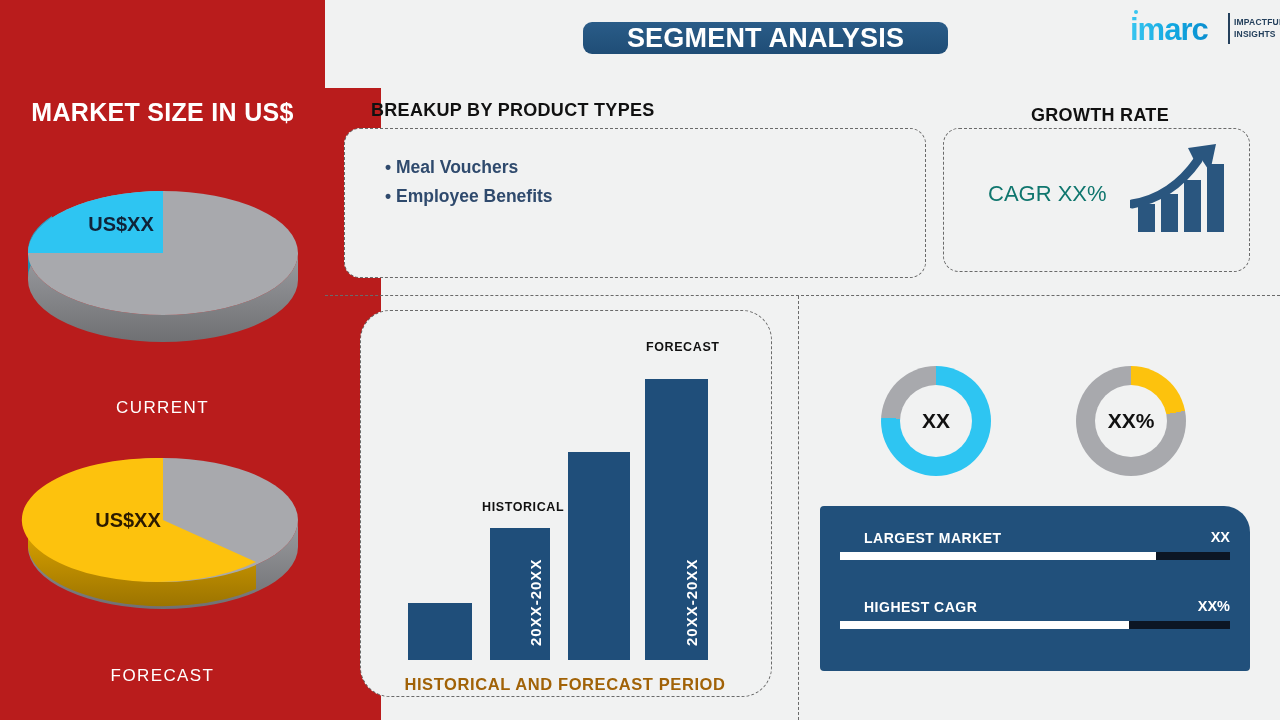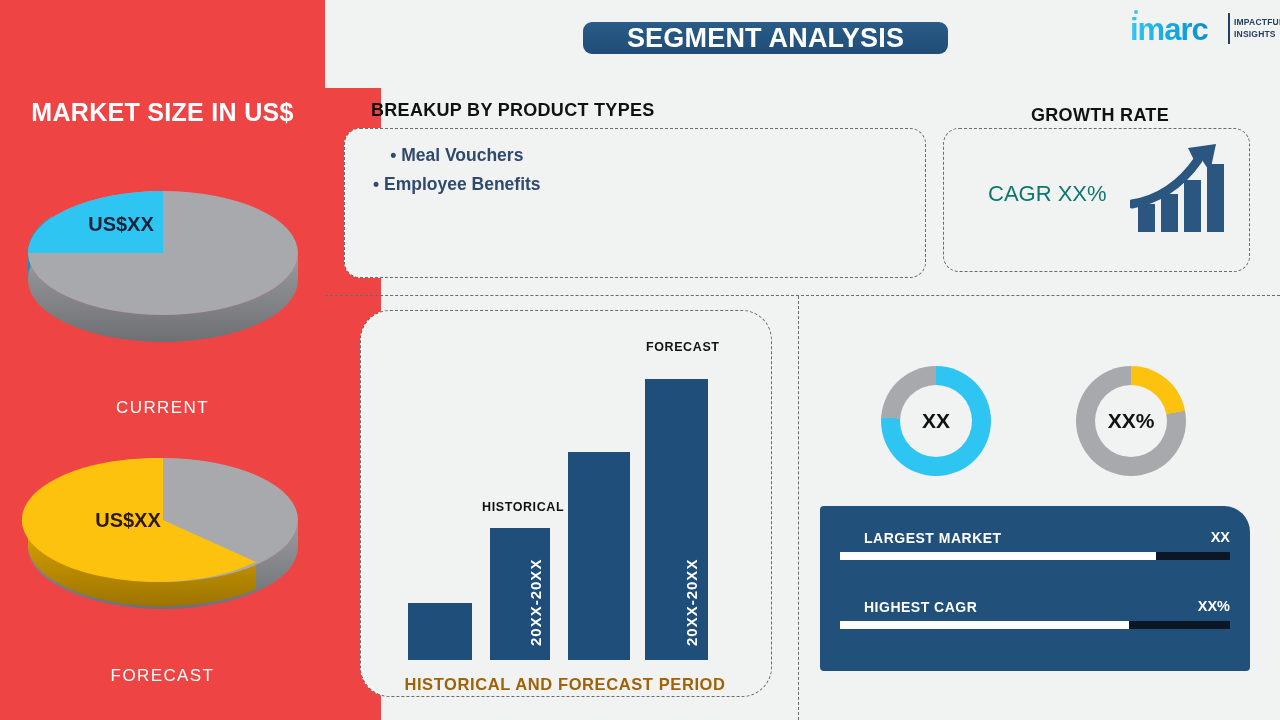--- a/index.html
+++ b/index.html
@@ -6,21 +6,21 @@
   body{
     width:1280px;height:720px;overflow:hidden;
     font-family:"Liberation Sans", sans-serif;
     background:#f1f2f2;
   }
   #root{position:relative;width:1280px;height:720px;background:#f1f2f2;}
 
   
   #sidebar{
     position:absolute;left:0;top:0;width:381px;height:720px;
-    background:#ef4444;
+    background:#b91c1c;
   }
   #sidebar-title{
     position:absolute;left:0;top:98px;width:325px;text-align:center;
     color:#ffffff;font-size:25px;font-weight:bold;letter-spacing:.3px;
   }
   .pie-wrap{position:absolute;left:18px;width:290px;height:190px;}
   #pie-current-wrap{top:158px;}
   #pie-forecast-wrap{top:425px;}
   .pie-caption{
     position:absolute;left:0;width:325px;text-align:center;
@@ -62,21 +62,21 @@
   #title-growth{left:940px;top:105px;width:320px;text-align:center;}
 
   
   .dashed-box{
     position:absolute;border:1.6px dashed #6a6a6a;border-radius:16px;background:#f1f2f2;
   }
   #box-breakup{left:344px;top:128px;width:580px;height:148px;}
   #box-growth{left:943px;top:128px;width:305px;height:142px;}
   #box-chart{left:360px;top:310px;width:410px;height:385px;border-radius:30px;}
 
-  #breakup-list{position:absolute;left:28px;top:12px;margin:0;padding:0;list-style:none;text-align:center;}
+  #breakup-list{position:absolute;left:28px;top:12px;margin:12px;padding:0;list-style:none;}
   #breakup-list li{
     color:#2f4a6d;font-size:17.5px;font-weight:bold;line-height:29px;white-space:nowrap;
   }
   #breakup-list li::before{content:"• ";color:#2f4a6d;}
 
   
   #cagr-text{
     position:absolute;left:988px;top:178px;color:#0f766e;
     font-size:22px;font-weight:normal;line-height:31px;white-space:nowrap;
   }

